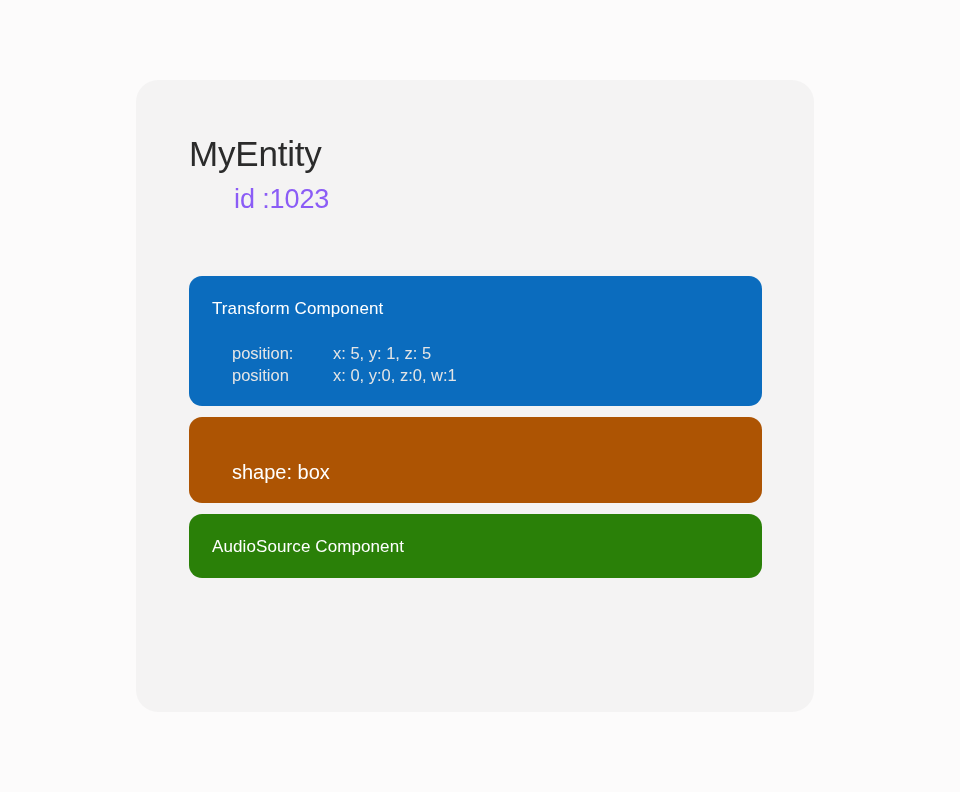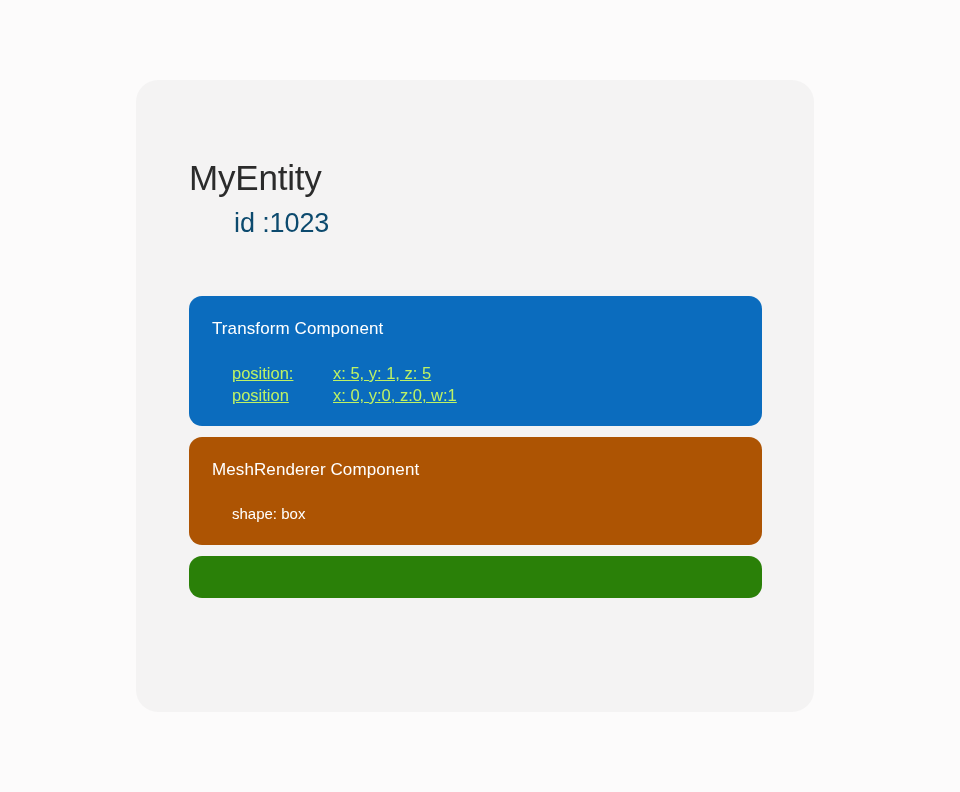--- a/index.html
+++ b/index.html
@@ -24,38 +24,37 @@
     background: #f4f3f3;
     border-radius: 22px;
     box-sizing: border-box;
   }
 
   #entity-heading {
     position: absolute;
     left: 53px;
     top: 53px;
     width: 600px;
-    margin-top: 24px;
   }
 
   #entity-title {
     font-size: 35px;
     line-height: 42px;
     color: #2b2b2b;
     font-weight: 400;
     letter-spacing: -0.2px;
     white-space: nowrap;
   }
 
   #entity-id {
     margin-top: 8px;
     margin-left: 45px;
     font-size: 27px;
     line-height: 32px;
-    color: #0c4a6e;
+    color: #8b5cf6;
     font-weight: 400;
     letter-spacing: -0.1px;
     white-space: nowrap;
   }
 
   #component-list {
     position: absolute;
     left: 53px;
     top: 196px;
     width: 573px;
@@ -82,70 +81,69 @@
   }
 
   .component-props {
     margin-top: 22px;
     margin-left: 20px;
   }
 
   .prop-row {
     font-size: 16.5px;
     line-height: 22px;
-    color: #bef264;
+    color: #e5e5e5;
     white-space: nowrap;
     display: flex;
-    text-decoration: underline;
   }
 
   .prop-key {
     display: inline-block;
     width: 101px;
     flex: 0 0 101px;
   }
 
   .prop-value {
     display: inline-block;
   }
 
   .prop-single {
-    font-size: 15px;
+    font-size: 20px;
     line-height: 22px;
     color: #ffffff;
     white-space: nowrap;
   }
 </style>
 </head>
 <body style="background: rgb(252, 251, 251);">
 
 <div id="entity-card" style="background: rgb(244, 243, 243);">
 
   <div id="entity-heading">
     <div id="entity-title">MyEntity</div>
     <div id="entity-id">id :1023</div>
   </div>
 
   <div id="component-list">
-      <div class="component-block" style="background: rgb(11, 108, 190); margin-top: 20px;">
+      <div class="component-block" style="background: rgb(11, 108, 190);">
         <div class="component-title">Transform Component</div>
         <div class="component-props">
           <div class="prop-row">
             <span class="prop-key">position:</span>
             <span class="prop-value">x: 5, y: 1, z: 5</span>
           </div>
           <div class="prop-row">
             <span class="prop-key">position</span>
             <span class="prop-value">x: 0, y:0, z:0, w:1</span>
           </div>
         </div>
       </div>
       <div class="component-block" style="background: rgb(173, 84, 3);">
-        <div class="component-title">MeshRenderer Component</div>
         <div class="component-props">
           <div class="prop-single">shape: box</div>
         </div>
       </div>
       <div class="component-block" style="background: rgb(42, 128, 8);">
+        <div class="component-title">AudioSource Component</div>
       </div>
     </div>
 
 </div>
 
 </body></html>

